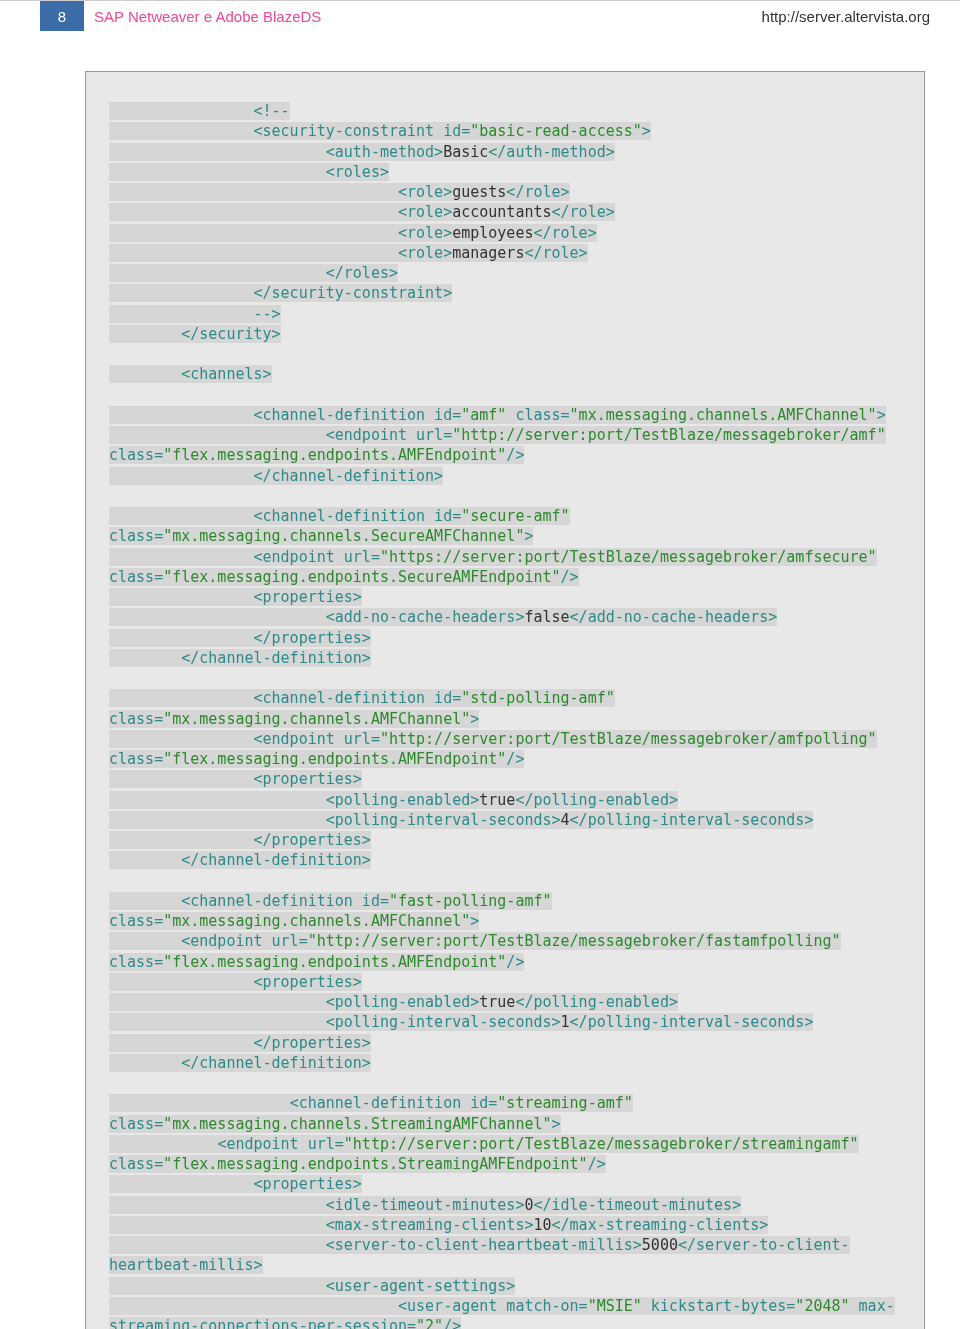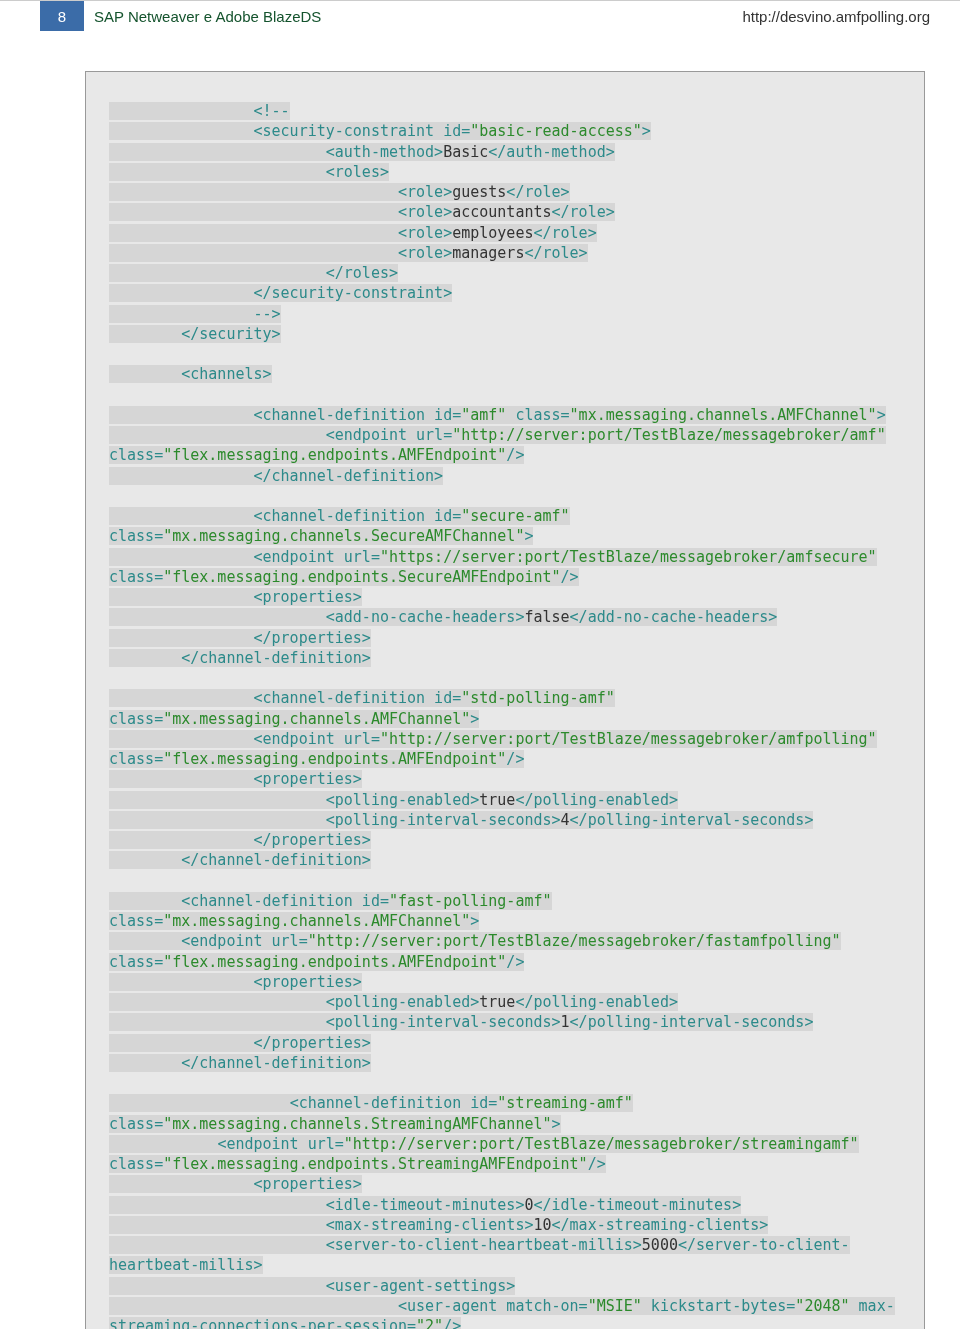--- a/index.html
+++ b/index.html
@@ -1,35 +1,35 @@
 <!DOCTYPE html>
 <html><head>
 <meta charset="utf-8">
 <style>
 body{margin:0;background:#fff;font-family:Arial,Helvetica,sans-serif;color:#333;width:960px}
 .header{display:flex;align-items:center;justify-content:space-between;padding:0 30px 0 0;border-top:1px solid #ccc}
 .page-num{background:#3b6ca8;color:#fff;width:44px;height:30px;display:flex;align-items:center;justify-content:center;font-size:15px;margin-left:40px}
-.doc-title{font-size:15px;color:#14532d;margin-left:10px}
+.doc-title{font-size:15px;color:#ec4899;margin-left:10px}
 .site-url{font-size:15px;color:#333}
 .code-box{border:1px solid #999;margin:40px 35px 0 85px;background:#e8e8e8;padding:12px 6px;font-family:"Courier New",Courier,monospace;font-size:15px;line-height:1.35}
 .code-box pre{margin:17px;white-space:pre-wrap;word-wrap:break-word}
 span.b{background:#d6d6d6}
 span.t{color:#2c8a8a}
 span.s{color:#2c8a2c}
 span.k{color:#333}
 </style>
 </head>
 <body>
 
 <div class="header">
   <div style="display:flex;align-items:center">
     <div class="page-num">8</div>
     <div class="doc-title">SAP Netweaver e Adobe BlazeDS</div>
   </div>
-  <div class="site-url">http://desvino.amfpolling.org</div>
+  <div class="site-url">http://server.altervista.org</div>
 </div>
 
 <div class="code-box">
   <pre id="code-pre"><span class="b">                <span class="t">&lt;!--</span></span>
 <span class="b">                <span class="t">&lt;security-constraint id=</span><span class="s">"basic-read-access"</span><span class="t">&gt;</span></span>
 <span class="b">                        <span class="t">&lt;auth-method&gt;</span><span class="k">Basic</span><span class="t">&lt;/auth-method&gt;</span></span>
 <span class="b">                        <span class="t">&lt;roles&gt;</span></span>
 <span class="b">                                <span class="t">&lt;role&gt;</span><span class="k">guests</span><span class="t">&lt;/role&gt;</span></span>
 <span class="b">                                <span class="t">&lt;role&gt;</span><span class="k">accountants</span><span class="t">&lt;/role&gt;</span></span>
 <span class="b">                                <span class="t">&lt;role&gt;</span><span class="k">employees</span><span class="t">&lt;/role&gt;</span></span>

